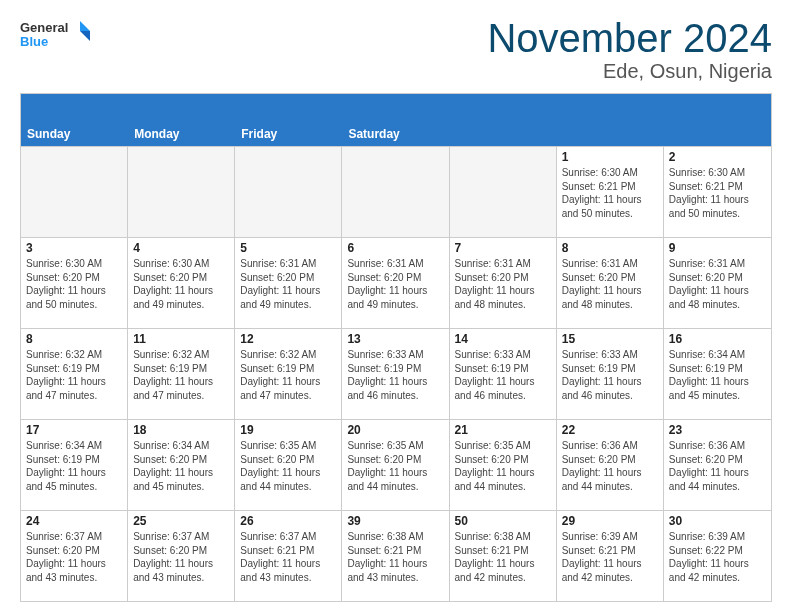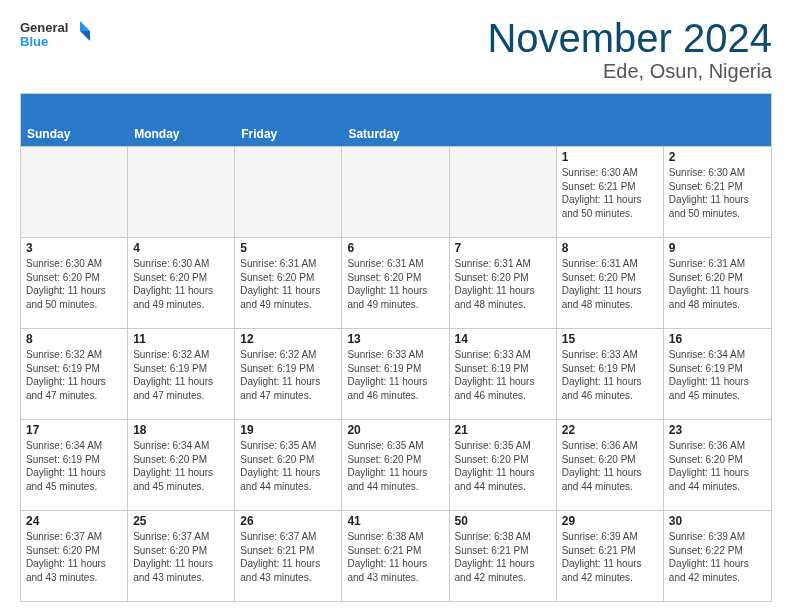--- a/index.html
+++ b/index.html
@@ -315,21 +315,21 @@
 and 43 minutes.</div>
           </div>
           <div class="cal-cell">
             <div class="day-num">26</div>
             <div class="day-info" style="white-space: pre-line;">Sunrise: 6:37 AM
 Sunset: 6:21 PM
 Daylight: 11 hours
 and 43 minutes.</div>
           </div>
           <div class="cal-cell">
-            <div class="day-num">41</div>
+            <div class="day-num">39</div>
             <div class="day-info" style="white-space: pre-line;">Sunrise: 6:38 AM
 Sunset: 6:21 PM
 Daylight: 11 hours
 and 43 minutes.</div>
           </div>
           <div class="cal-cell">
             <div class="day-num">50</div>
             <div class="day-info" style="white-space: pre-line;">Sunrise: 6:38 AM
 Sunset: 6:21 PM
 Daylight: 11 hours

